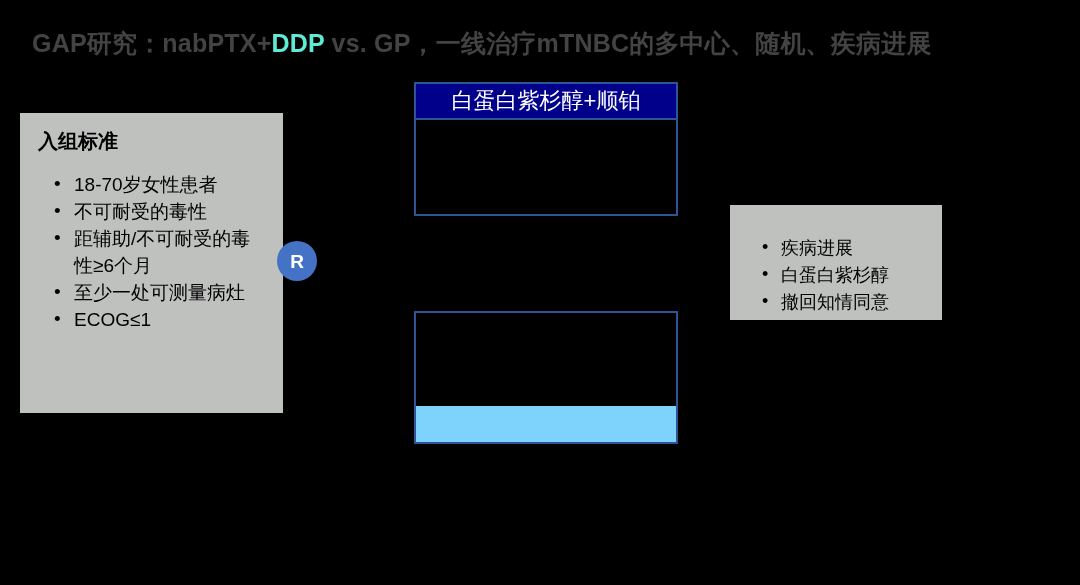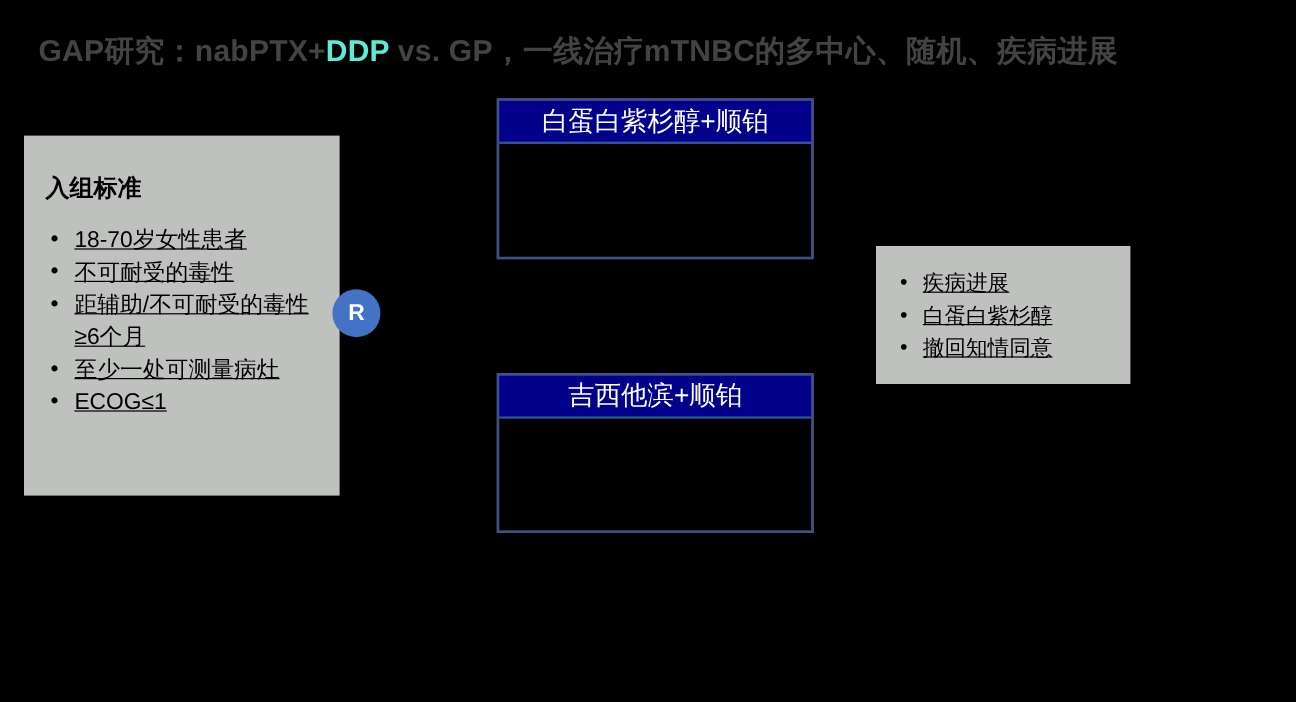--- a/index.html
+++ b/index.html
@@ -44,28 +44,27 @@
     left: 20px;
     top: 113px;
     width: 263px;
     height: 300px;
     padding: 16px 14px 10px 16px;
   }
   #eligibility-heading {
     font-size: 20px;
     font-weight: bold;
     color: #000000;
-    margin: 16px 0 18px 2px;
+    margin: 0 0 18px 2px;
     line-height: 24px;
   }
   .bullet-list {
     list-style: none;
-    margin: 0;
+    margin: 12px;
     padding: 0;
-    text-decoration: underline;
   }
   .bullet-list li {
     position: relative;
     padding-left: 26px;
     font-size: 19px;
     line-height: 27px;
     color: #000000;
   }
   .bullet-list li::before {
     content: "\2022";
@@ -95,21 +94,21 @@
     line-height: 1;
   }
 
   
   .arm-box {
     position: absolute;
     left: 414px;
     width: 264px;
     box-sizing: border-box;
     border: 2px solid #2e5496;
-    background: #ef4444;
+    background: #7dd3fc;
   }
   #arm-box-experimental { top: 82px;  height: 134px; }
   #arm-box-control      { top: 311px; height: 133px; }
 
   .arm-header {
     background: #00008b;
     color: #ffffff;
     font-size: 22px;
     line-height: 34px;
     height: 34px;
@@ -162,21 +161,20 @@
 <div id="randomization-marker">
   <span>R</span>
 </div>
 
 <div class="arm-box" id="arm-box-experimental">
   <div class="arm-header">白蛋白紫杉醇+顺铂</div>
   <div class="arm-body"></div>
 </div>
 
 <div class="arm-box" id="arm-box-control">
-  <div class="arm-header">吉西他滨+顺铂</div>
   <div class="arm-body"></div>
 </div>
 
 <div class="gray-panel" id="discontinuation-panel">
   <ul class="bullet-list">
     <li>疾病进展</li>
     <li>白蛋白紫杉醇</li>
     <li>撤回知情同意</li>
   </ul>
 </div>

